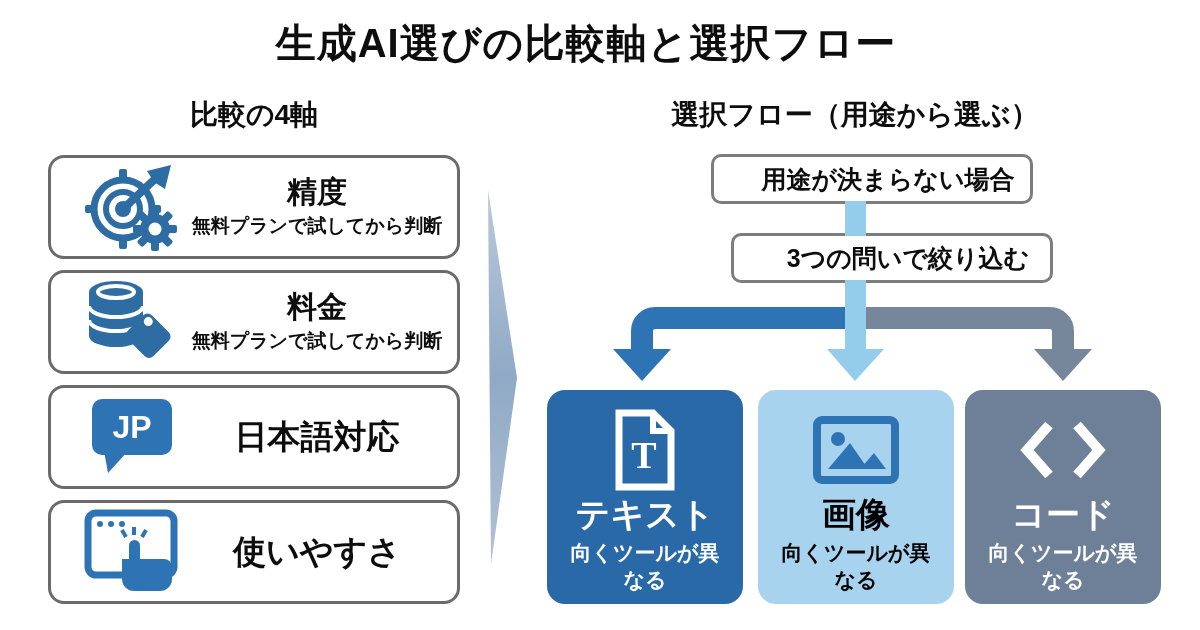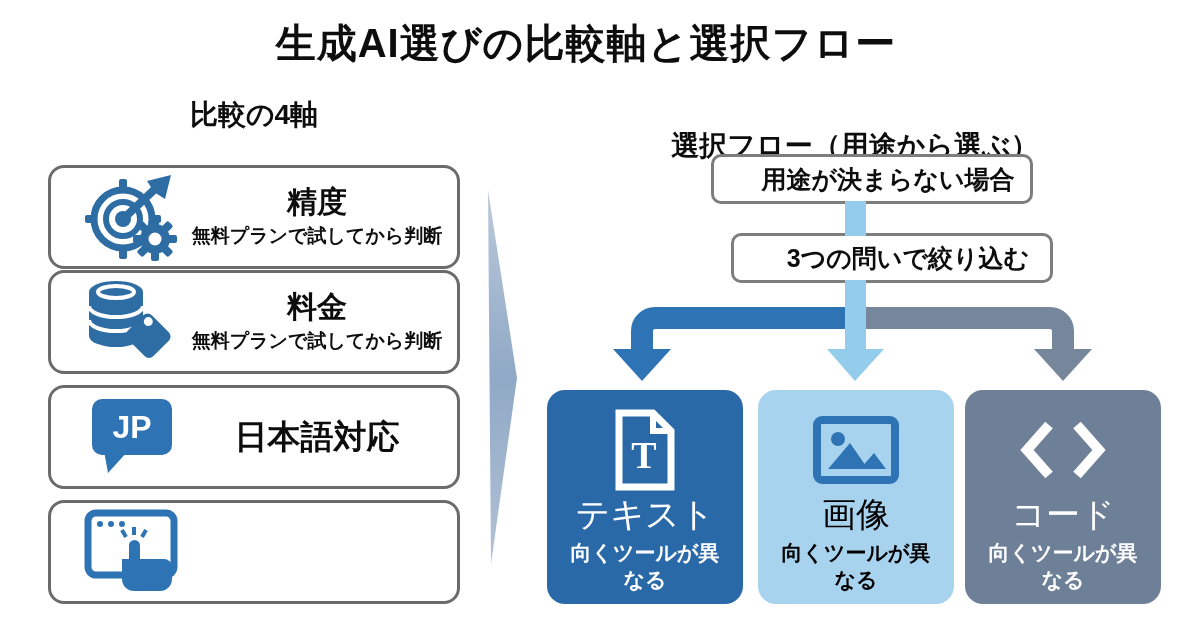--- a/index.html
+++ b/index.html
@@ -12,21 +12,21 @@
   .abs{position:absolute;}
   
   .main-title{
     left:0;top:16px;width:1172px;text-align:center;
     font-size:40px;font-weight:bold;letter-spacing:1px;color:#0d0d0d;
   }
   .col-heading{
     top:96px;text-align:center;font-size:28px;font-weight:bold;color:#0d0d0d;
   }
   .col-heading.left{left:48px;width:412px;}
-  .col-heading.right{left:555px;width:600px;margin-top:31px;}
+  .col-heading.right{left:555px;width:600px;}
   
   .axis-card{
     left:48px;width:406px;height:98px;
     background:#fff;border:3px solid #6b6b6b;border-radius:16px;
   }
   .axis-card .icon-wrap{
     position:absolute;left:22px;top:0;width:118px;height:98px;
     display:flex;align-items:center;justify-content:center;
   }
   .axis-card .txt{
@@ -42,34 +42,34 @@
     background:#fff;border:3px solid #7d7d7d;border-radius:10px;
     display:flex;align-items:center;justify-content:center;
     font-size:25px;font-weight:bold;color:#0d0d0d;padding-left:32px;
   }
   
   .outcome-card{
     top:390px;width:196px;height:214px;border-radius:18px;
     display:flex;flex-direction:column;align-items:center;
   }
   .outcome-card .o-icon{margin-top:14px;height:92px;display:flex;align-items:center;justify-content:center;}
-  .o-title{font-size:34px;font-weight:normal;line-height:1.1;}
+  .o-title{font-size:34px;font-weight:bold;line-height:1.1;}
   .o-sub{font-size:21px;font-weight:bold;text-align:center;line-height:1.25;margin-top:7px;width:160px;}
   .light-text{color:#ffffff;}
   .dark-text{color:#000000;}
   svg{display:block;}
 </style>
 </head>
 <body>
 
 <div class="abs main-title">生成AI選びの比較軸と選択フロー</div>
 <div class="abs col-heading left">比較の4軸</div>
 <div class="abs col-heading right">選択フロー（用途から選ぶ）</div>
 
-<div class="abs axis-card" style="top:155px;margin-top:10px;">
+<div class="abs axis-card" style="top:155px;">
   <div class="icon-wrap">
     <svg width="98" height="88" viewBox="0 0 98 88">
       <g fill="none" stroke="#2e6da4" stroke-width="7">
         <circle cx="40" cy="46" r="29"></circle>
         <circle cx="40" cy="46" r="17" stroke-width="6"></circle>
       </g>
       <g fill="#2e6da4">
         <circle cx="40" cy="46" r="8"></circle>
         <rect x="36" y="6" width="8" height="12" rx="2"></rect>
         <rect x="36" y="74" width="8" height="12" rx="2"></rect>
@@ -147,20 +147,23 @@
         <line x1="42" y1="30" x2="38" y2="23"></line>
         <line x1="50" y1="28" x2="50" y2="20"></line>
         <line x1="58" y1="30" x2="62" y2="23"></line>
       </g>
       <g fill="#2e74b5">
         <rect x="45" y="33" width="11" height="30" rx="5.5"></rect>
         <path d="M38 52 h42 a8 8 0 0 1 8 8 v12 a12 12 0 0 1 -12 12 h-26 a12 12 0 0 1 -12 -12 z"></path>
       </g>
     </svg>
   </div>
+  <div class="txt">
+    <div class="axis-title big">使いやすさ</div>
+  </div>
 </div>
 
 <svg class="abs" style="left:0;top:0;" width="1200" height="630" viewBox="0 0 1200 630" pointer-events="none">
   <defs>
     <linearGradient id="bigArrowGrad" x1="0" y1="0" x2="0" y2="1">
       <stop offset="0" stop-color="#bcc9db"></stop>
       <stop offset="0.5" stop-color="#8fa9c6"></stop>
       <stop offset="1" stop-color="#b3c2d6"></stop>
     </linearGradient>
   </defs>

